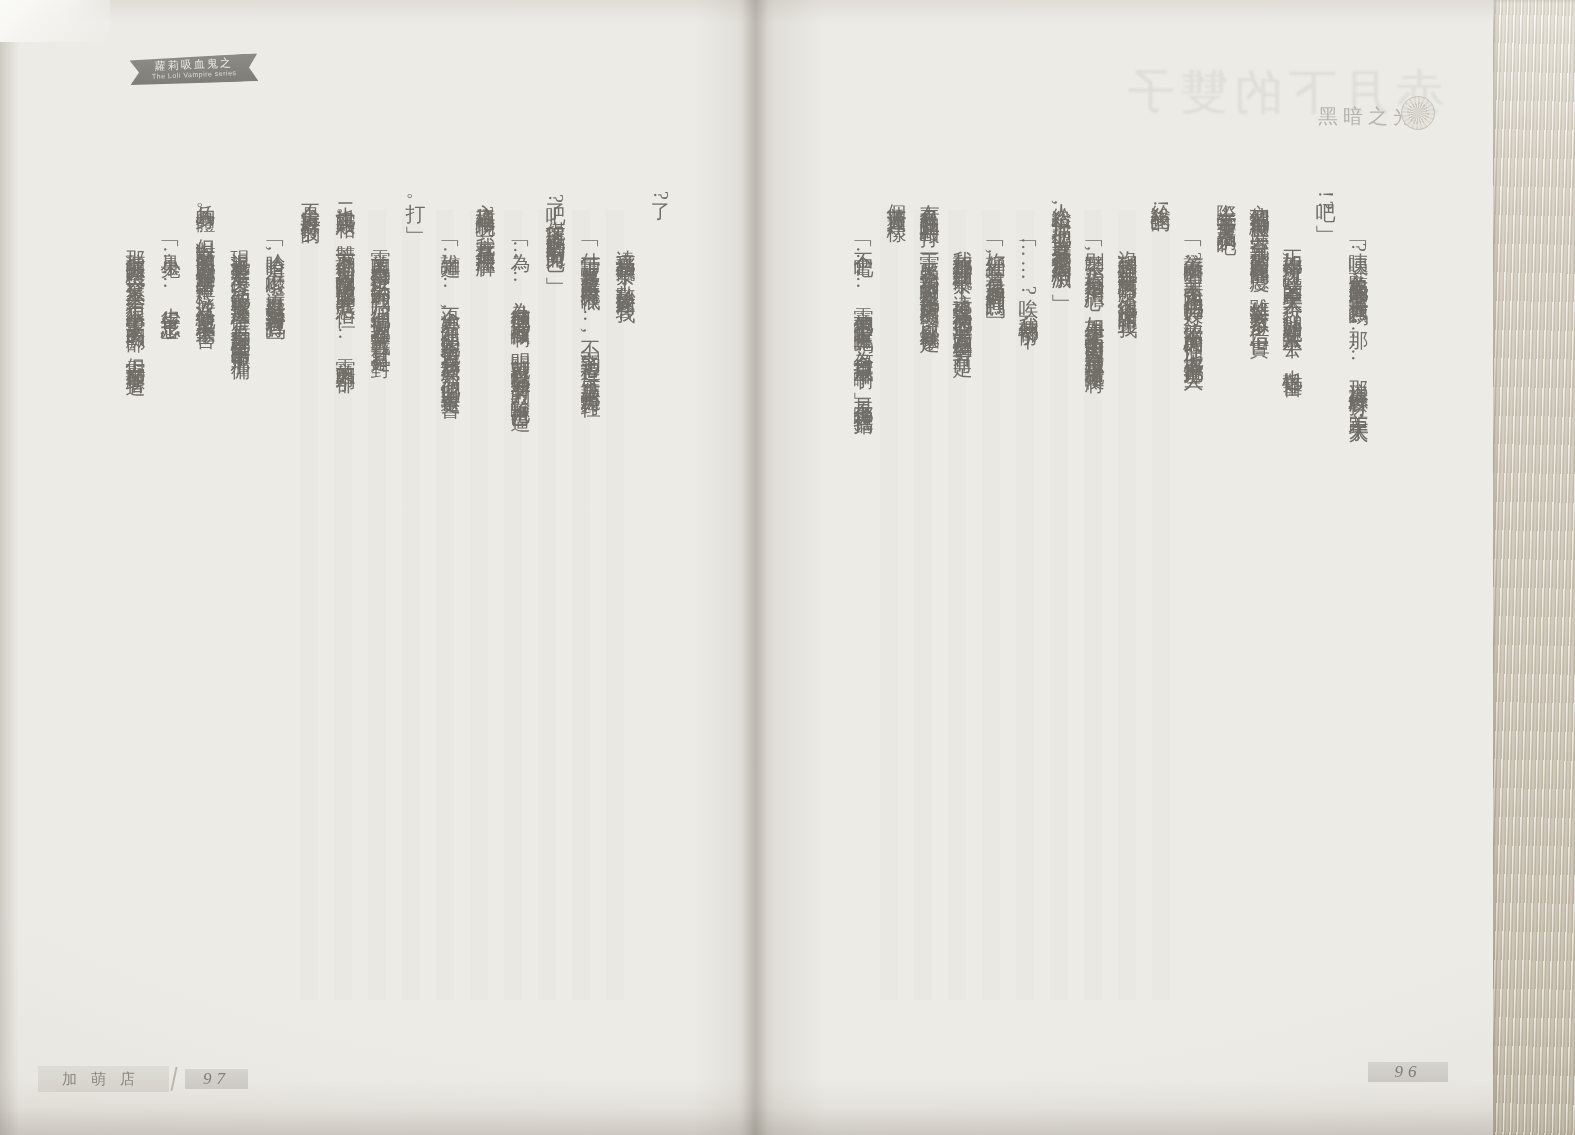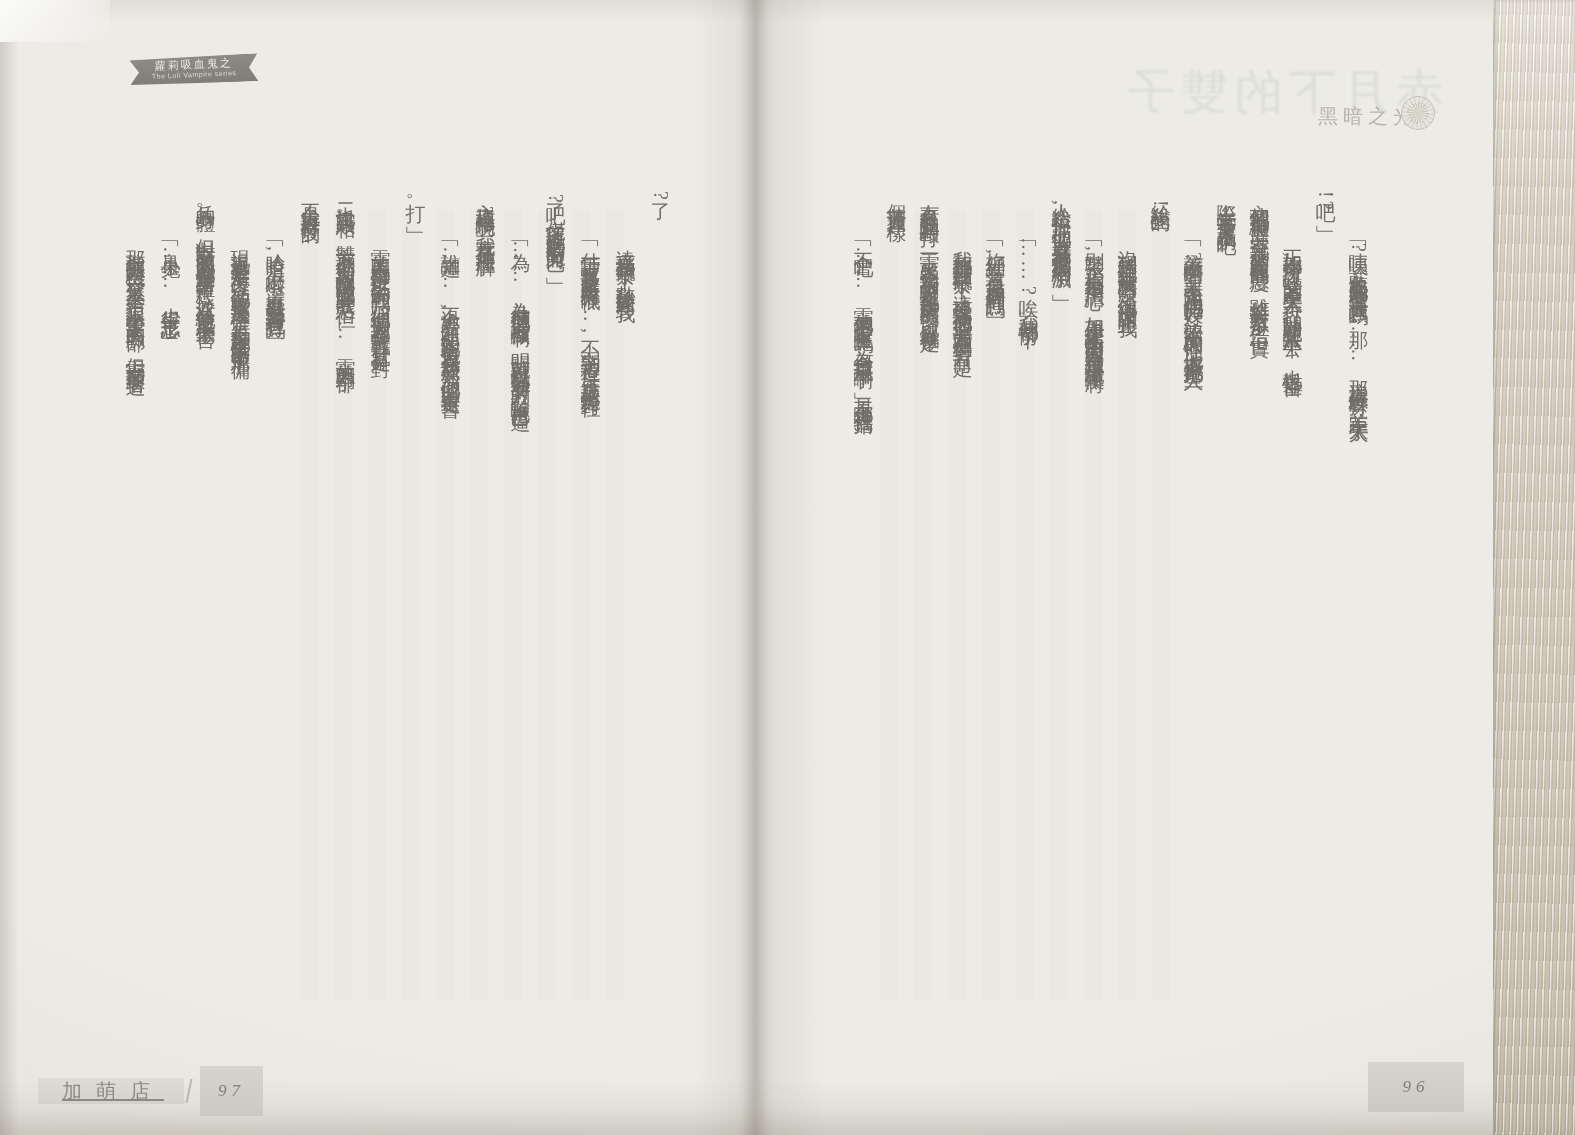--- a/index.html
+++ b/index.html
@@ -87,33 +87,33 @@
   #left-text .col{line-height:35px;}
   .show-through{
     position:absolute;top:210px;height:790px;opacity:.55;
     background:repeating-linear-gradient(90deg,rgba(145,140,128,.06) 0 18px,rgba(0,0,0,0) 18px 34px);
   }
 
   
   .footer-left{position:absolute;left:38px;top:1066px;display:flex;align-items:center;}
   .footer-left .chapter-bar{
     background:linear-gradient(180deg,#dedcd6,#d4d2cb);
-    color:#8b8981;font-size:20px;letter-spacing:14px;
-    padding:3px 20px 3px 24px;height:20px;line-height:20px;text-decoration:underline;
+    color:#8b8981;font-size:15px;letter-spacing:14px;
+    padding:3px 20px 3px 24px;height:20px;line-height:20px;
   }
   .footer-left .squiggle{
     width:10px;height:24px;margin-left:4px;
     border-left:2px solid #b9b6ae;transform:skewX(-12deg);
   }
   .num-bar{
     background:linear-gradient(180deg,#d6d4ce,#cbc9c2);
     color:#7f7d77;font-size:17px;font-style:italic;letter-spacing:5px;
-    padding:15px 18px;height:20px;line-height:20px;
+    padding:0 18px;height:20px;line-height:20px;
   }
-  .footer-right{position:absolute;left:1368px;top:1062px;width:96px;}
+  .footer-right{position:absolute;left:1368px;top:1062px;width:80px;}
   .footer-right .num-bar{display:block;text-align:center;}
 </style>
 </head>
 <body>
 
 <div class="book">
   <div class="corner-light"></div>
 
   <div class="logo">
     <div class="ribbon">

